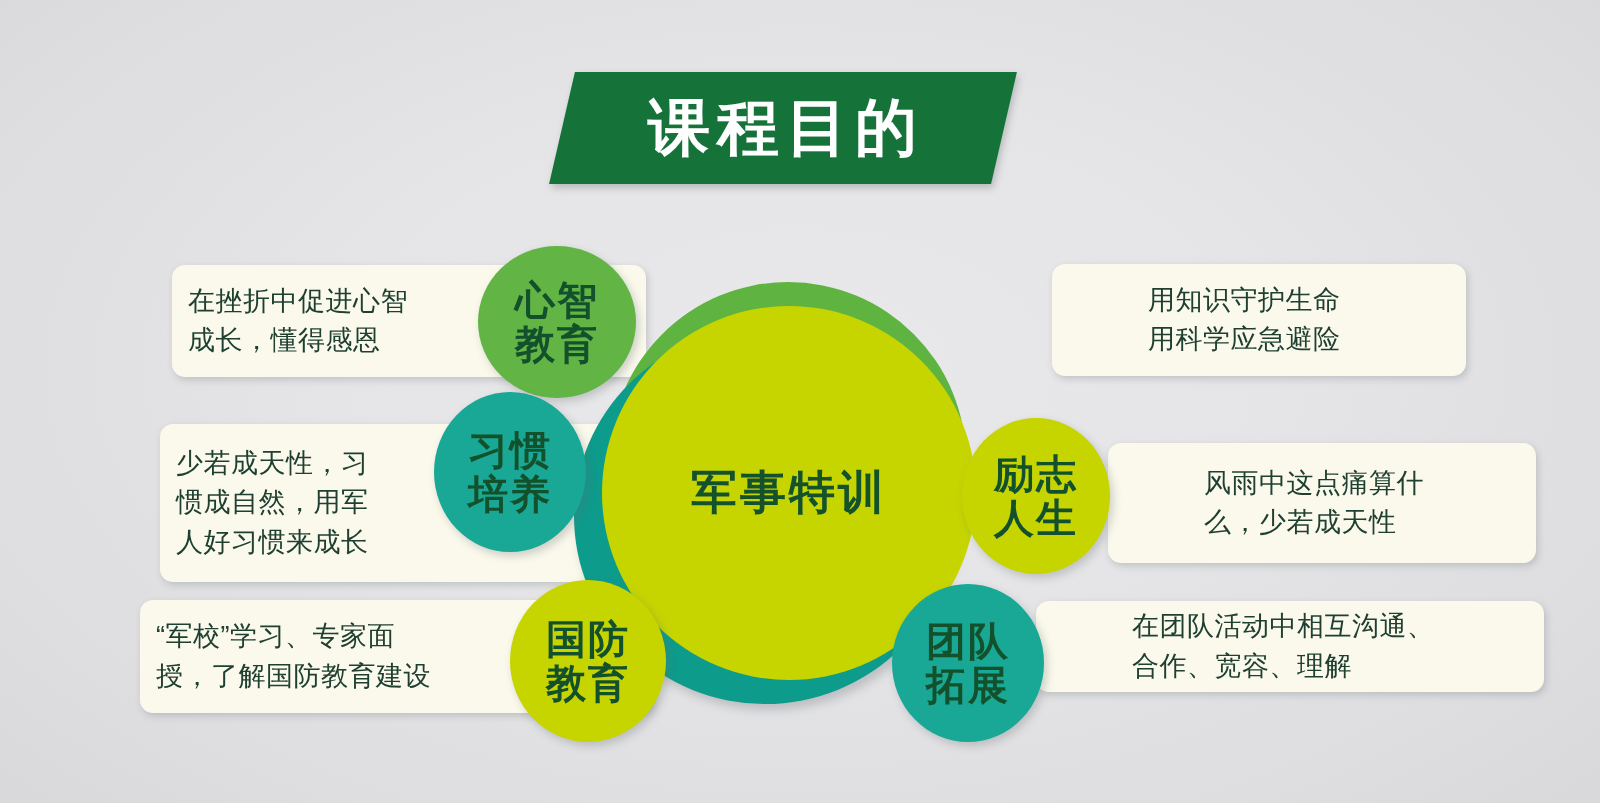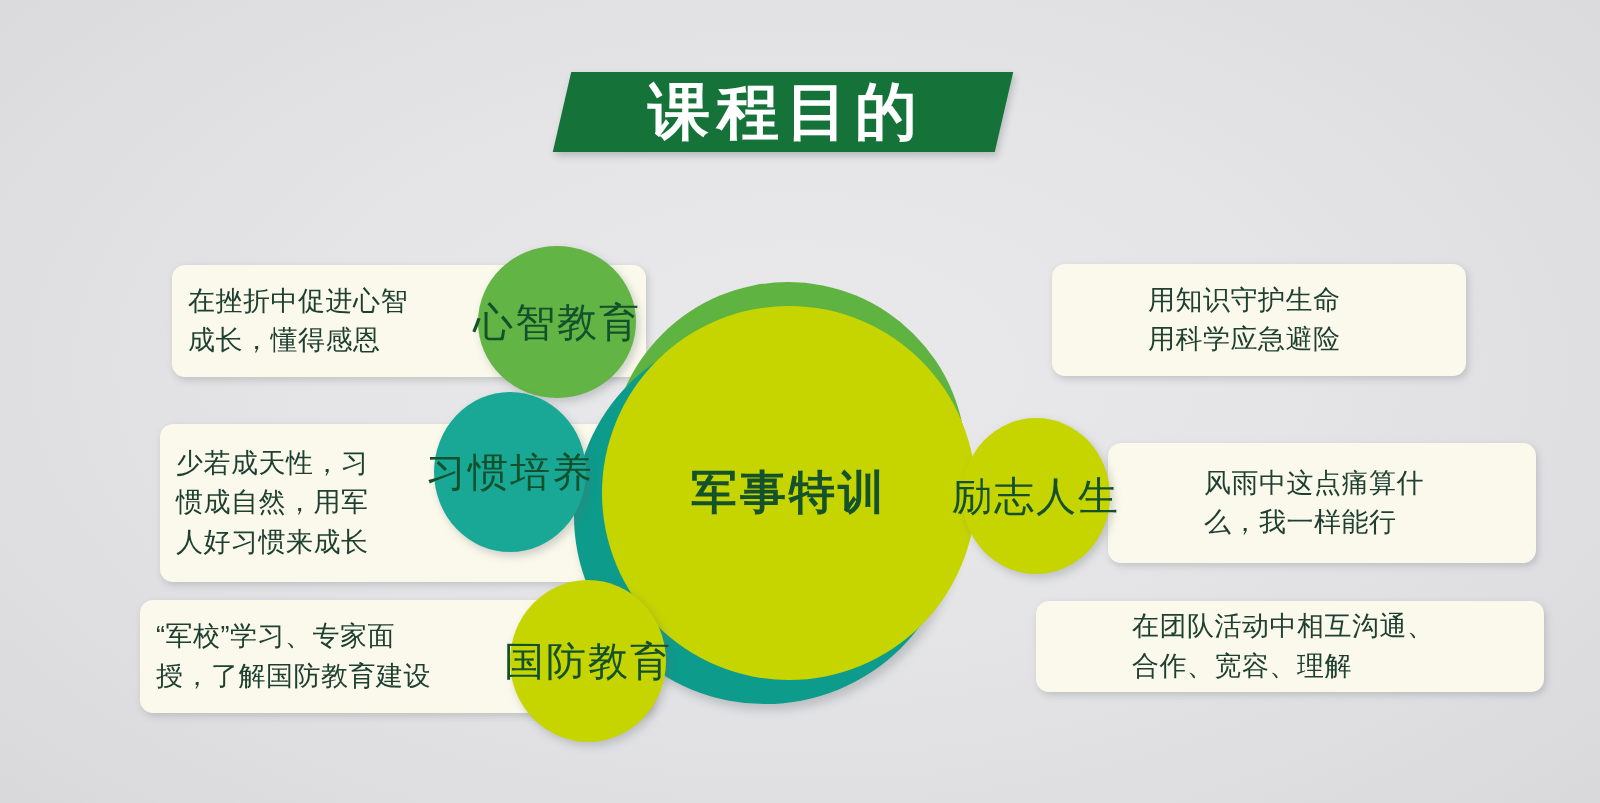--- a/index.html
+++ b/index.html
@@ -19,21 +19,21 @@
     background: radial-gradient(ellipse 1100px 620px at 50% 46%, #e9e9eb 0%, #e5e5e7 42%, #dedee1 78%, #d9d9dc 100%);
     overflow: hidden;
   }
 
   
   #title-banner {
     position: absolute;
     left: 562px;
     top: 72px;
     width: 442px;
-    height: 80px;
+    height: 112px;
   }
   #title-banner .skew {
     position: absolute;
     inset: 0;
     background: #15733a;
     transform: skewX(-13deg);
     box-shadow: 3px 4px 7px rgba(90,95,100,0.32);
   }
   #title-banner .title-text {
     position: absolute;
@@ -74,25 +74,25 @@
   #box-defense  { left: 140px; top: 600px;  width: 400px; height: 113px; }
   #box-rescue   { left: 1052px; top: 264px; width: 296px; height: 112px; }
   #box-inspire  { left: 1108px; top: 443px; width: 310px; height: 120px; }
   #box-team     { left: 1036px; top: 601px; width: 390px; height: 91px; }
 
   
   .circle {
     position: absolute;
     border-radius: 50%;
     display: flex;
-    flex-direction: row;
+    flex-direction: column;
     align-items: center;
     justify-content: center;
     color: #13512c;
-    font-weight: normal;
+    font-weight: bold;
     text-align: left;
   }
   .circle .line { display: block; white-space: nowrap; }
 
   
   #center-cluster { position: absolute; left: 566px; top: 282px; width: 440px; height: 420px; }
   #center-back-green {
     position: absolute;
     left: 44px; top: 0px;
     width: 356px; height: 356px;
@@ -159,21 +159,21 @@
 惯成自然，用军
 人好习惯来成长</span>
   </div>
 
   <div class="info-box info-right" id="box-rescue">
     <span class="txt">用知识守护生命
 用科学应急避险</span>
   </div>
   <div class="info-box info-right" id="box-inspire">
     <span class="txt">风雨中这点痛算什
-么，我一样能行</span>
+么，少若成天性</span>
   </div>
   <div class="info-box info-right" id="box-team">
     <span class="txt">在团队活动中相互沟通、
 合作、宽容、理解</span>
   </div>
 
   <div id="center-cluster">
     <div id="center-back-green"></div>
     <div id="center-back-teal"></div>
     <div id="center-main">军事特训</div>
@@ -188,14 +188,18 @@
     <span class="line">培养</span>
   </div>
   <div class="circle sat" id="circle-defense">
     <span class="line">国防</span>
     <span class="line">教育</span>
   </div>
   <div class="circle sat" id="circle-inspire">
     <span class="line">励志</span>
     <span class="line">人生</span>
   </div>
+  <div class="circle sat" id="circle-team">
+    <span class="line">团队</span>
+    <span class="line">拓展</span>
+  </div>
 
 </div>
 
 </body></html>

